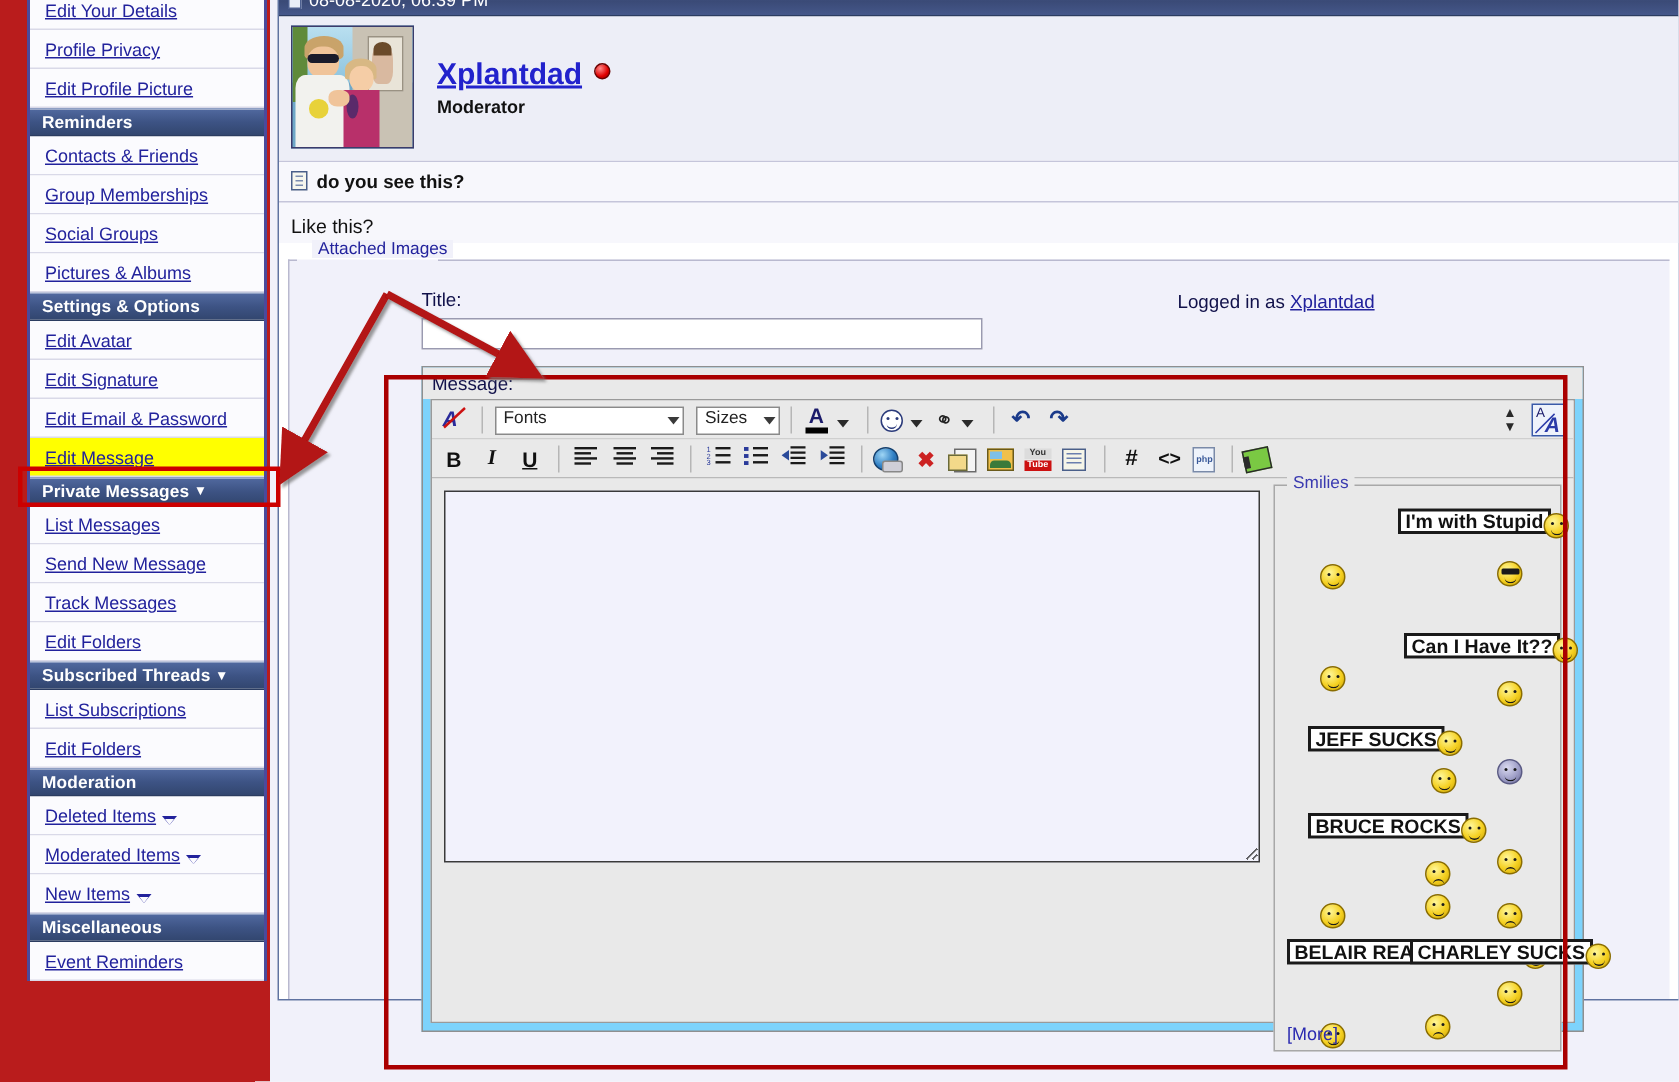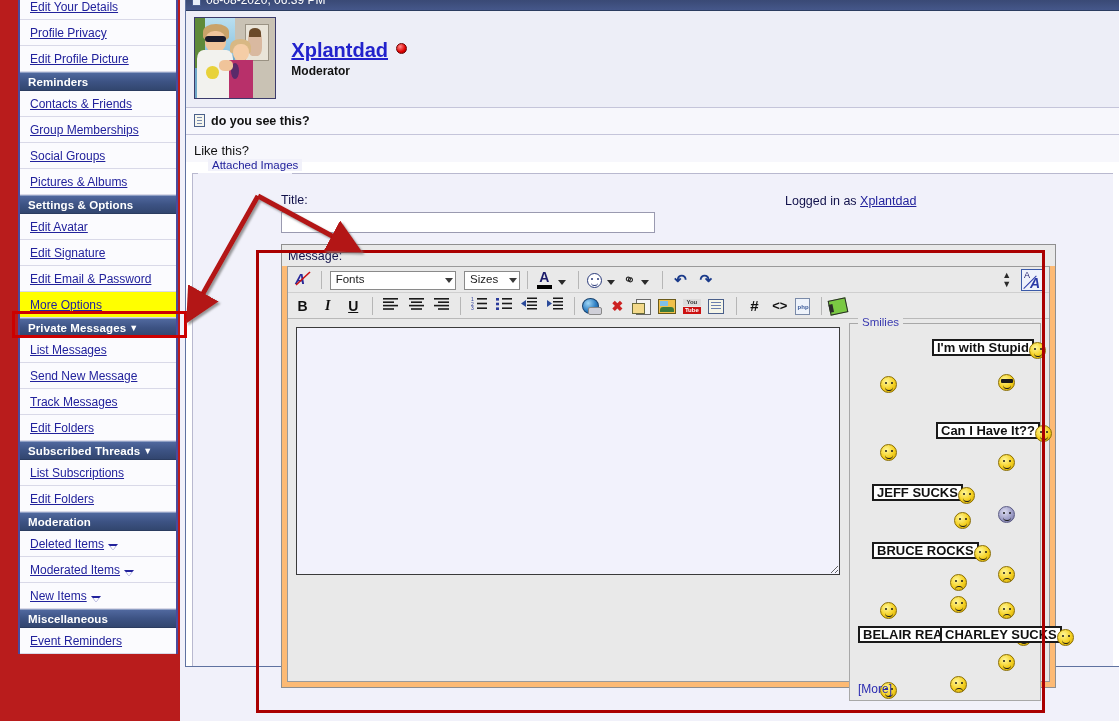--- a/index.html
+++ b/index.html
@@ -273,21 +273,21 @@
     background: #ffffff;
     font-family: "Liberation Sans", sans-serif;
     font-size: 12px;
     padding: 2px 4px;
   }
 
   
   .editor-shell {
     position: absolute; left: 88px; top: 63px;
     width: 775px;
-    background: #fdba74;
+    background: #7dd3fc;
     border: 1px solid #8f8f8f;
   }
   .lbl-message {
     font-size: 12.5px; color: #11114a;
     padding: 4px 0 3px 6px;
     background: #e9e9e9;
   }
   .editor-box {
     margin: 0 5px 5px 5px;
     border: 1px solid #9a9a9a;
@@ -486,21 +486,21 @@
         <div class="sb-item"><a href="#">Edit Profile Picture</a></div>
         <div class="sb-head"><span>Reminders</span></div>
         <div class="sb-item"><a href="#">Contacts &amp; Friends</a></div>
         <div class="sb-item"><a href="#">Group Memberships</a></div>
         <div class="sb-item"><a href="#">Social Groups</a></div>
         <div class="sb-item"><a href="#">Pictures &amp; Albums</a></div>
         <div class="sb-head"><span>Settings &amp; Options</span></div>
         <div class="sb-item"><a href="#">Edit Avatar</a></div>
         <div class="sb-item"><a href="#">Edit Signature</a></div>
         <div class="sb-item"><a href="#">Edit Email &amp; Password</a></div>
-        <div class="sb-item highlight"><a href="#">More Options</a></div>
+        <div class="sb-item highlight"><a href="#">Edit Message</a></div>
         <div class="sb-head"><span>Private Messages</span><span class="caret">▼</span></div>
         <div class="sb-item"><a href="#">List Messages</a></div>
         <div class="sb-item"><a href="#">Send New Message</a></div>
         <div class="sb-item"><a href="#">Track Messages</a></div>
         <div class="sb-item"><a href="#">Edit Folders</a></div>
         <div class="sb-head"><span>Subscribed Threads</span><span class="caret">▼</span></div>
         <div class="sb-item"><a href="#">List Subscriptions</a></div>
         <div class="sb-item"><a href="#">Edit Folders</a></div>
         <div class="sb-head"><span>Moderation</span></div>
         <div class="sb-item"><a href="#">Deleted Items</a><span class="tri"></span></div>

